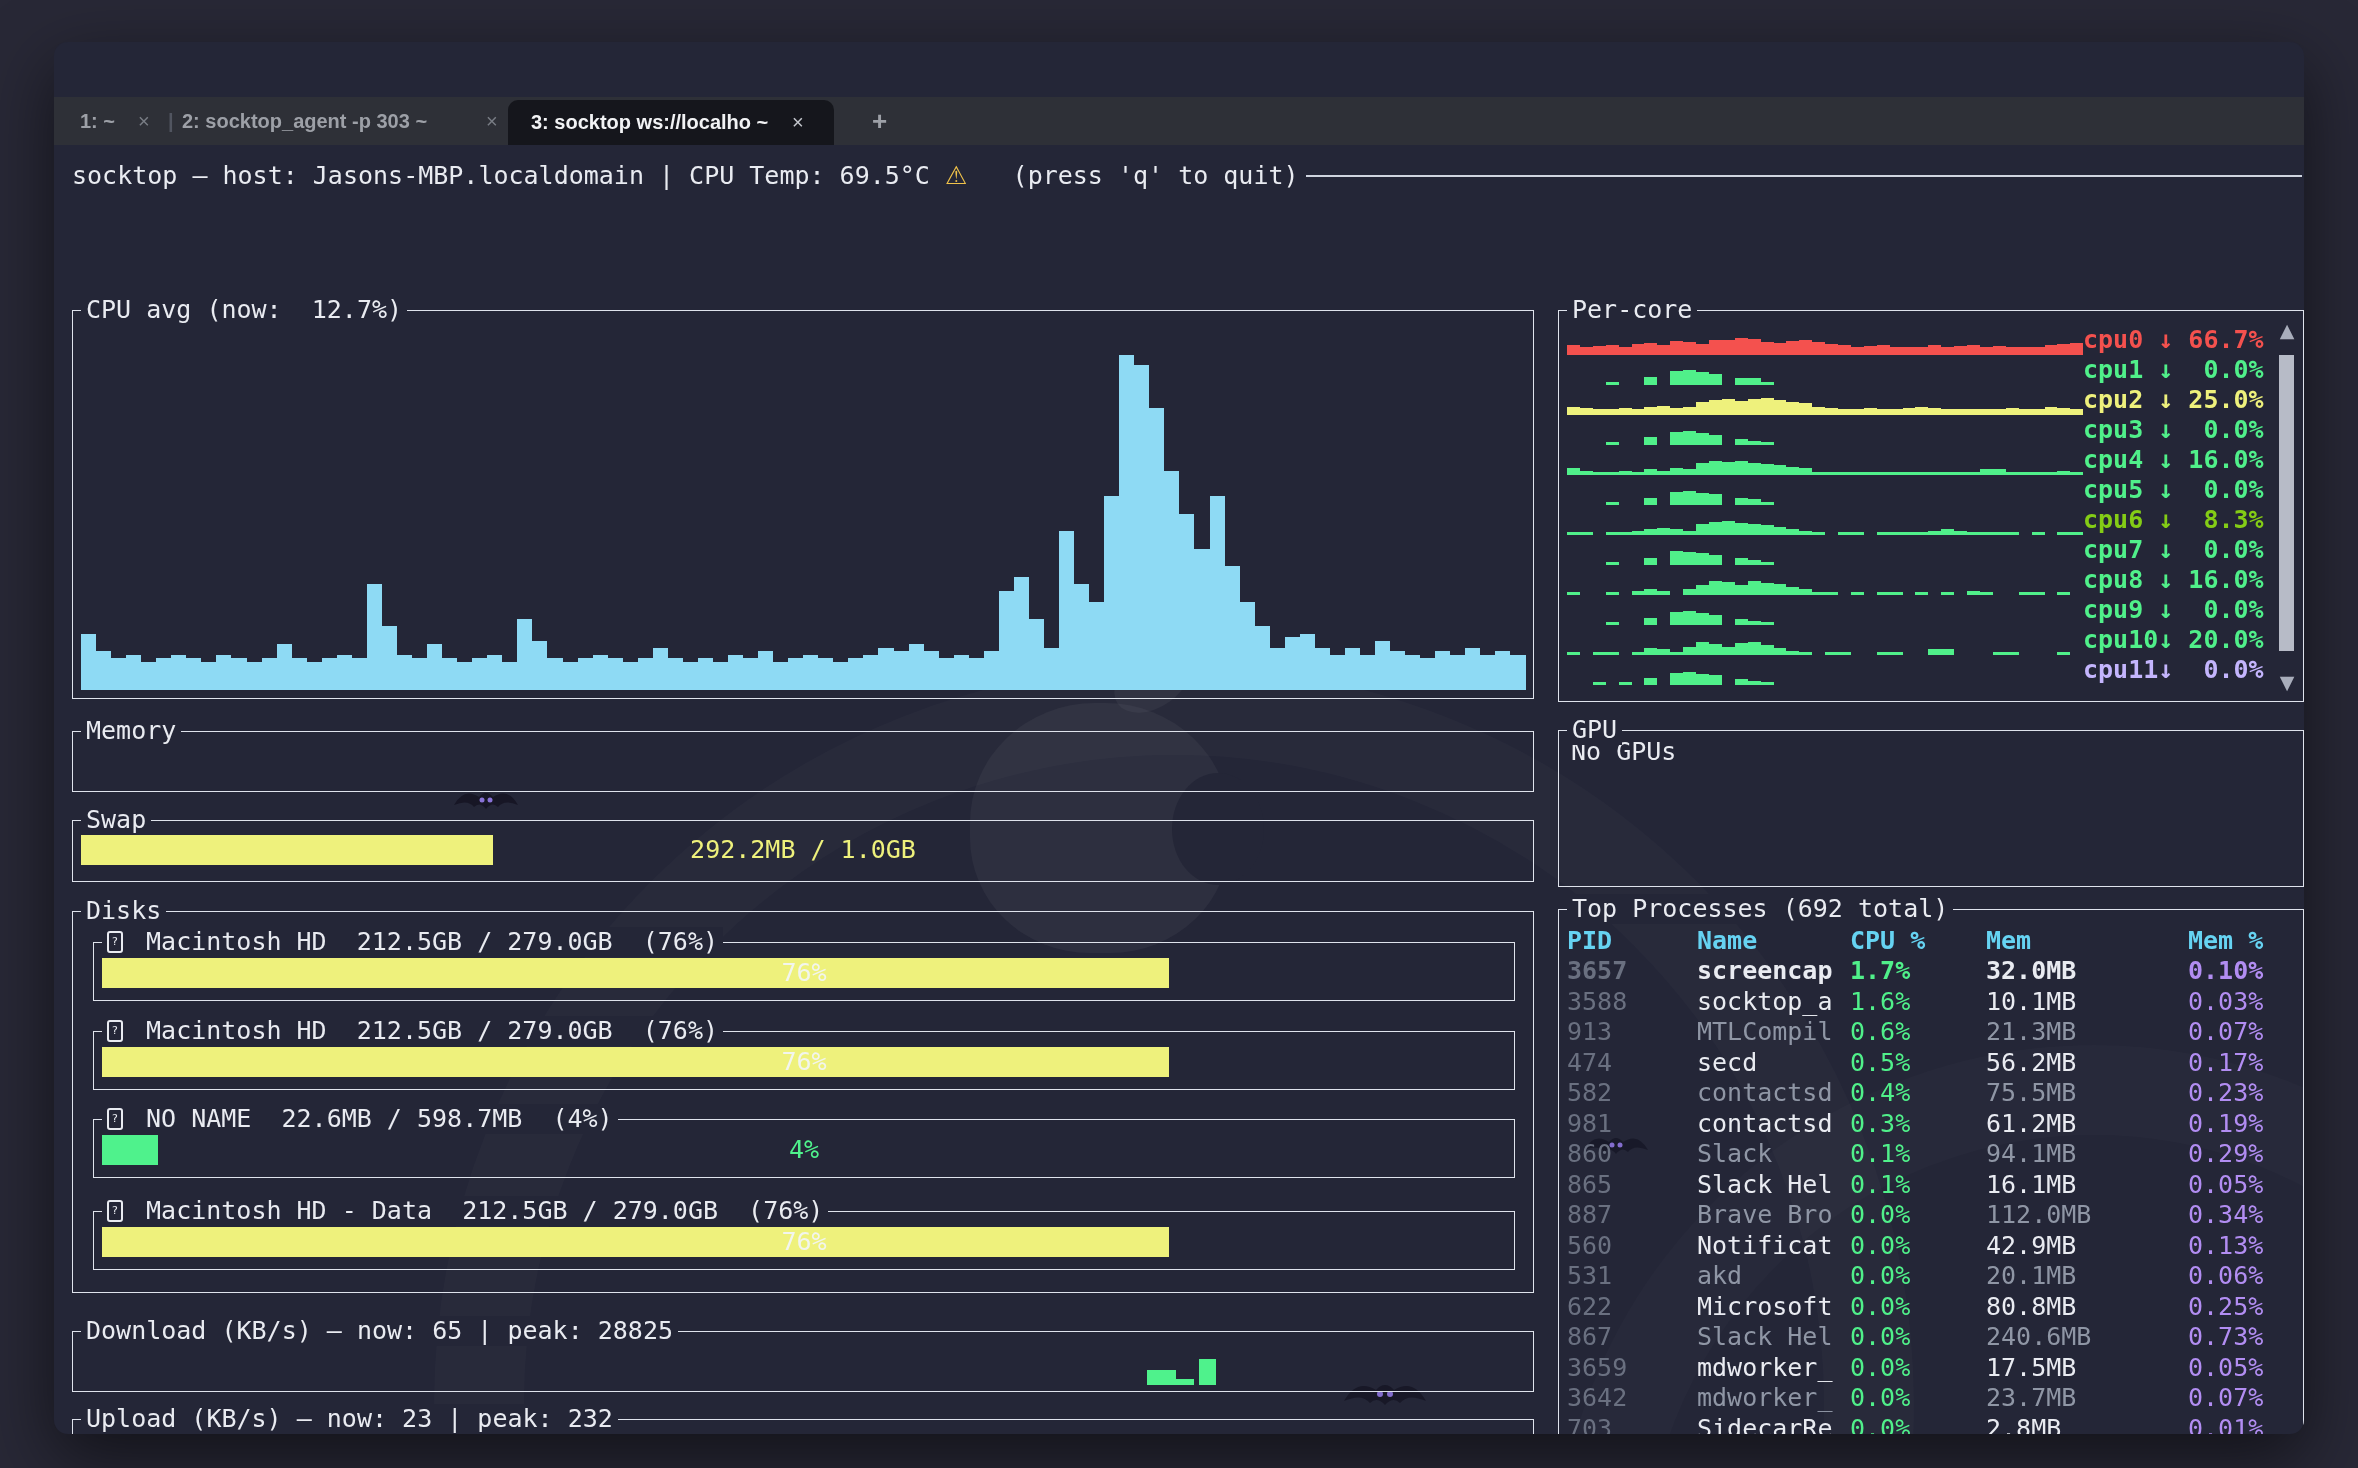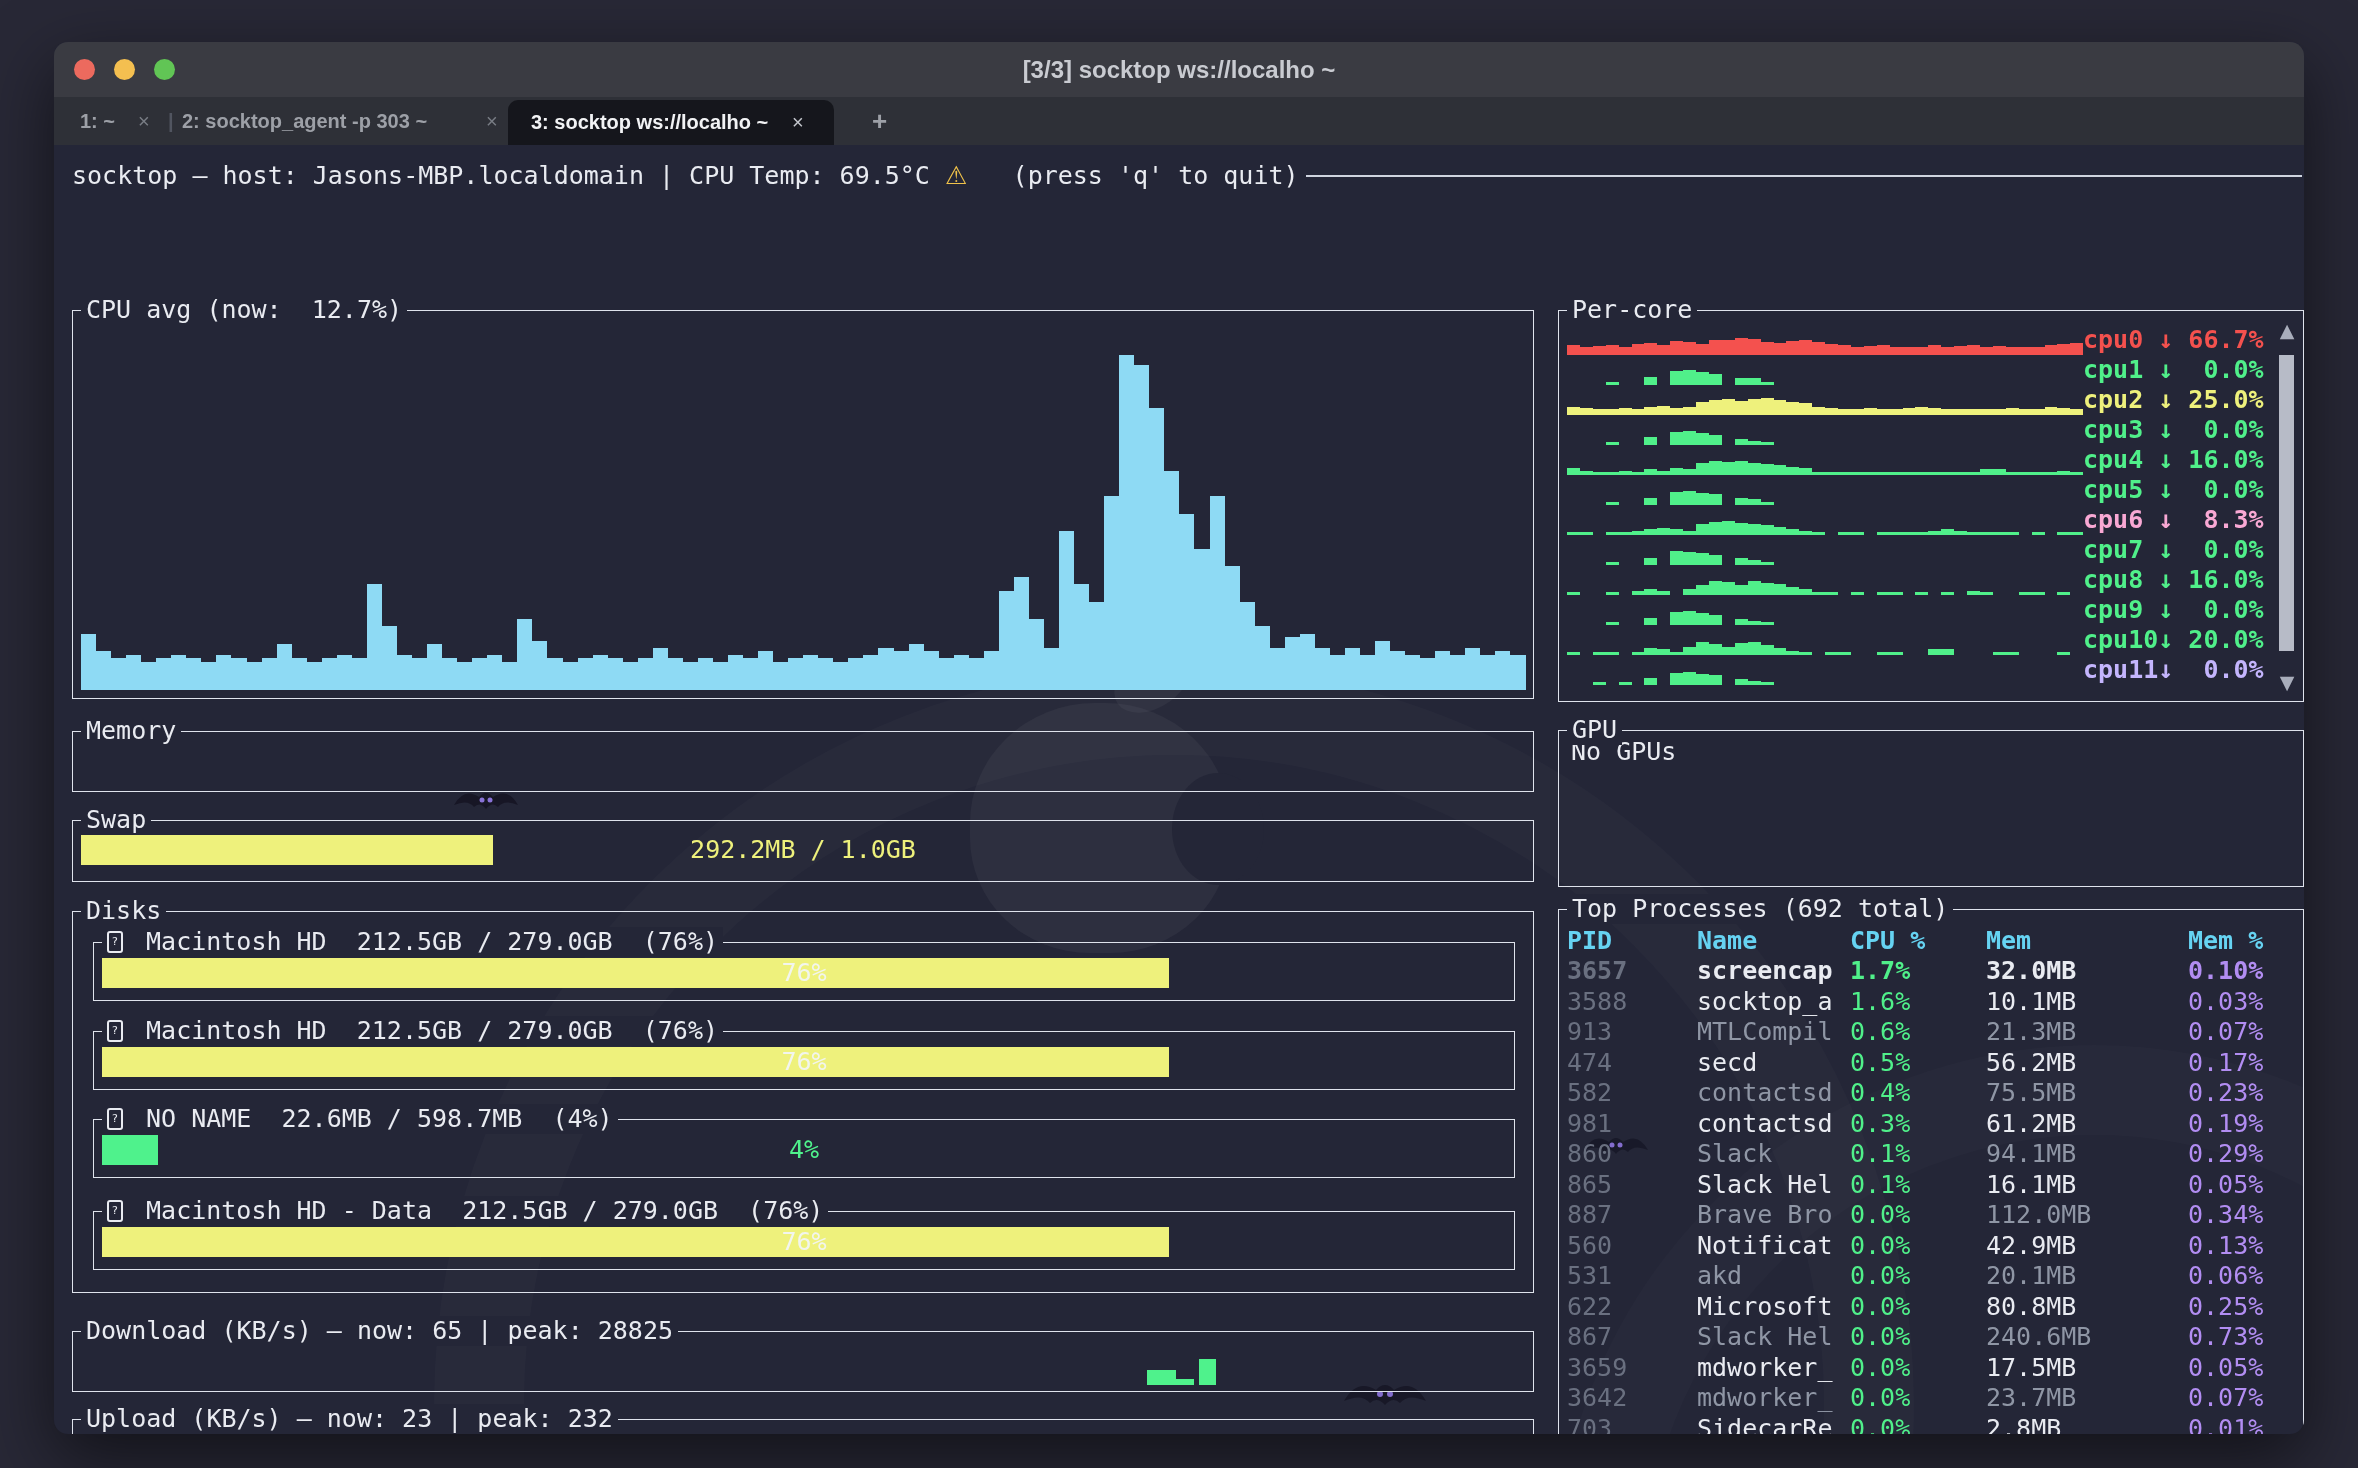--- a/index.html
+++ b/index.html
@@ -87,26 +87,20 @@
   .memtext-used{color:#f6f7fa;}
   .memtext-total{color:#f065b4;}
   .swaptext{color:#eef17c;}
 </style>
 </head>
 <body>
 
 <div class="screen">
   <div class="window">
 
-    <div class="titlebar">
-      <div class="tl red"></div>
-      <div class="tl yellow"></div>
-      <div class="tl green"></div>
-      <div class="title">[3/3] socktop ws://localho ~</div>
-    </div>
 
     <div class="tabbar">
       <span class="titem" style="left:26px">1: ~</span>
       <span class="titem tclose" style="left:84px">×</span>
       <span class="titem tsep" style="left:114px">|</span>
       <span class="titem" style="left:128px">2: socktop_agent -p 303 ~</span>
       <span class="titem tclose" style="left:432px">×</span>
       <div class="activetab">
         <span class="tlabel">3: socktop ws://localho ~</span>
         <span class="tclose">×</span>
@@ -553,21 +547,21 @@
                 <div class="sbar" style="height: 3px; background: rgb(80, 240, 138);"></div>
                 <div class="sbar" style="height: 3.36px; background: rgb(80, 240, 138);"></div>
                 <div class="sbar" style="height: 3px; background: rgb(80, 240, 138);"></div>
                 <div class="sbar" style="height: 3px; background: rgb(80, 240, 138);"></div>
                 <div class="sbar"></div>
                 <div class="sbar" style="height: 3px; background: rgb(80, 240, 138);"></div>
                 <div class="sbar"></div>
                 <div class="sbar" style="height: 3px; background: rgb(80, 240, 138);"></div>
                 <div class="sbar" style="height: 3px; background: rgb(80, 240, 138);"></div>
               </div>
-              <div class="pclabel" style="color: #f9a8d4;">cpu6 ↓  8.3%</div>
+              <div class="pclabel" style="color: #84cc16;">cpu6 ↓  8.3%</div>
             </div>
             <div class="pcrow">
               <div class="spark">
                 <div class="sbar"></div>
                 <div class="sbar"></div>
                 <div class="sbar"></div>
                 <div class="sbar" style="height: 3px; background: rgb(80, 240, 138);"></div>
                 <div class="sbar"></div>
                 <div class="sbar"></div>
                 <div class="sbar" style="height: 7.28px; background: rgb(80, 240, 138);"></div>

